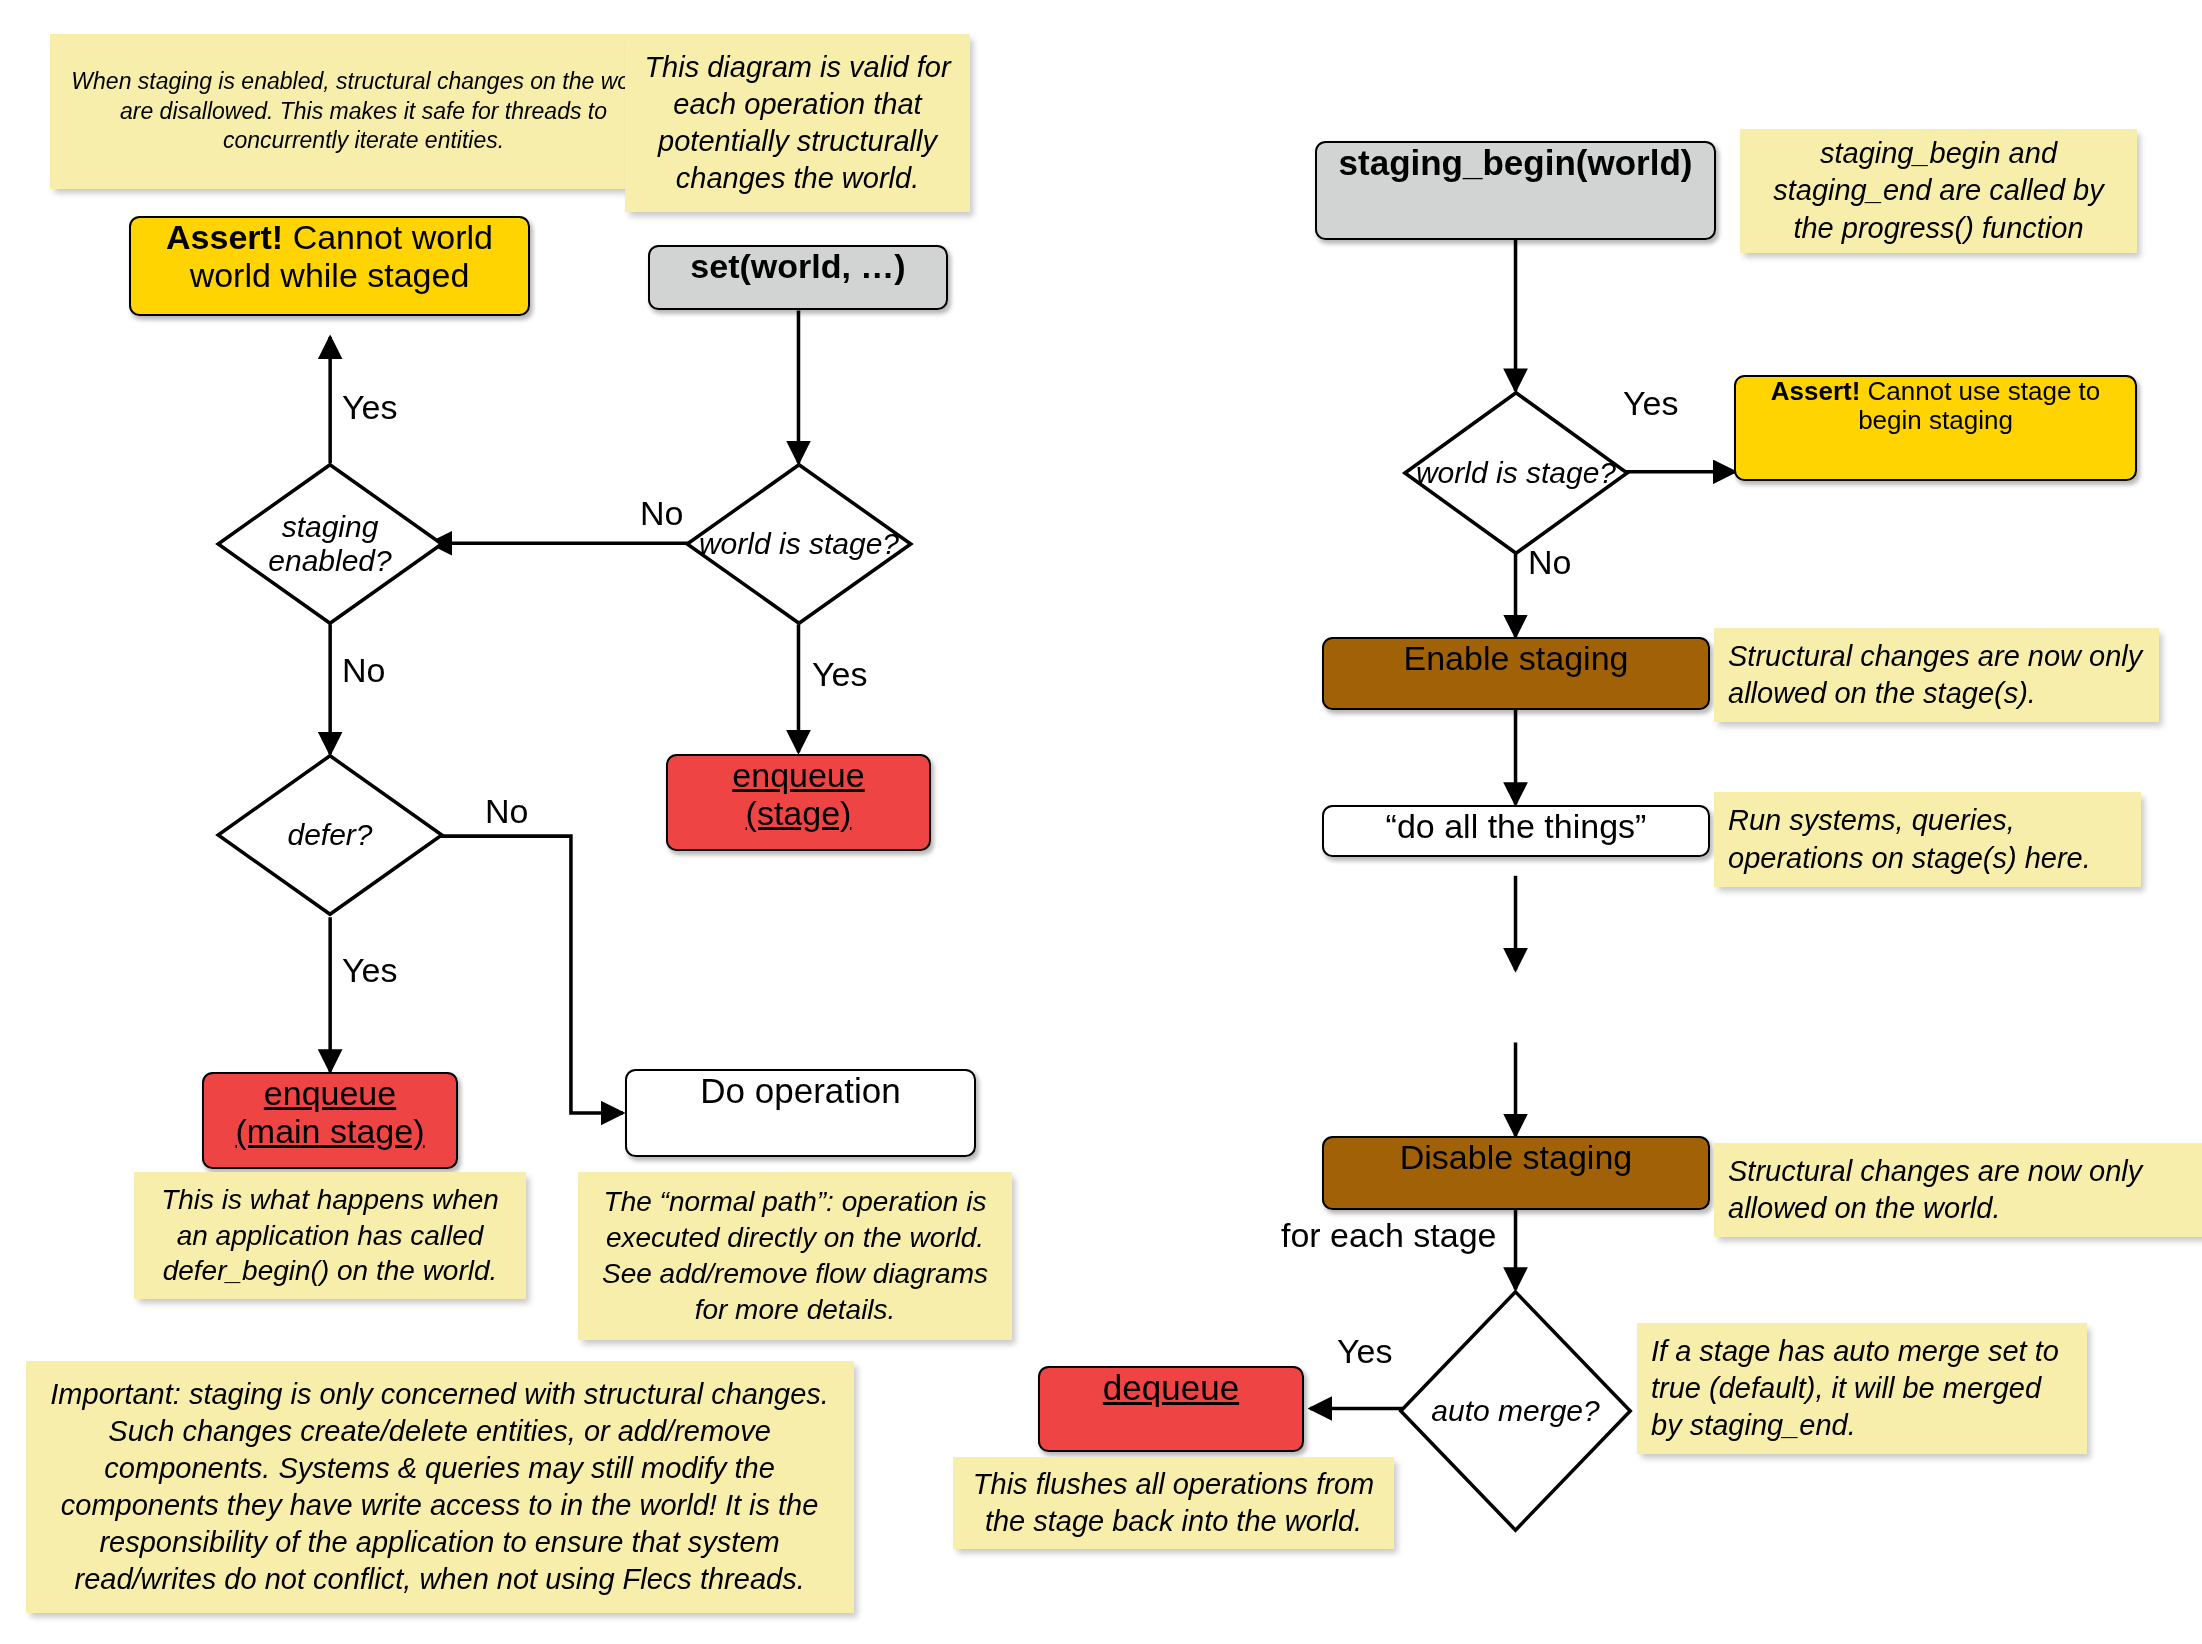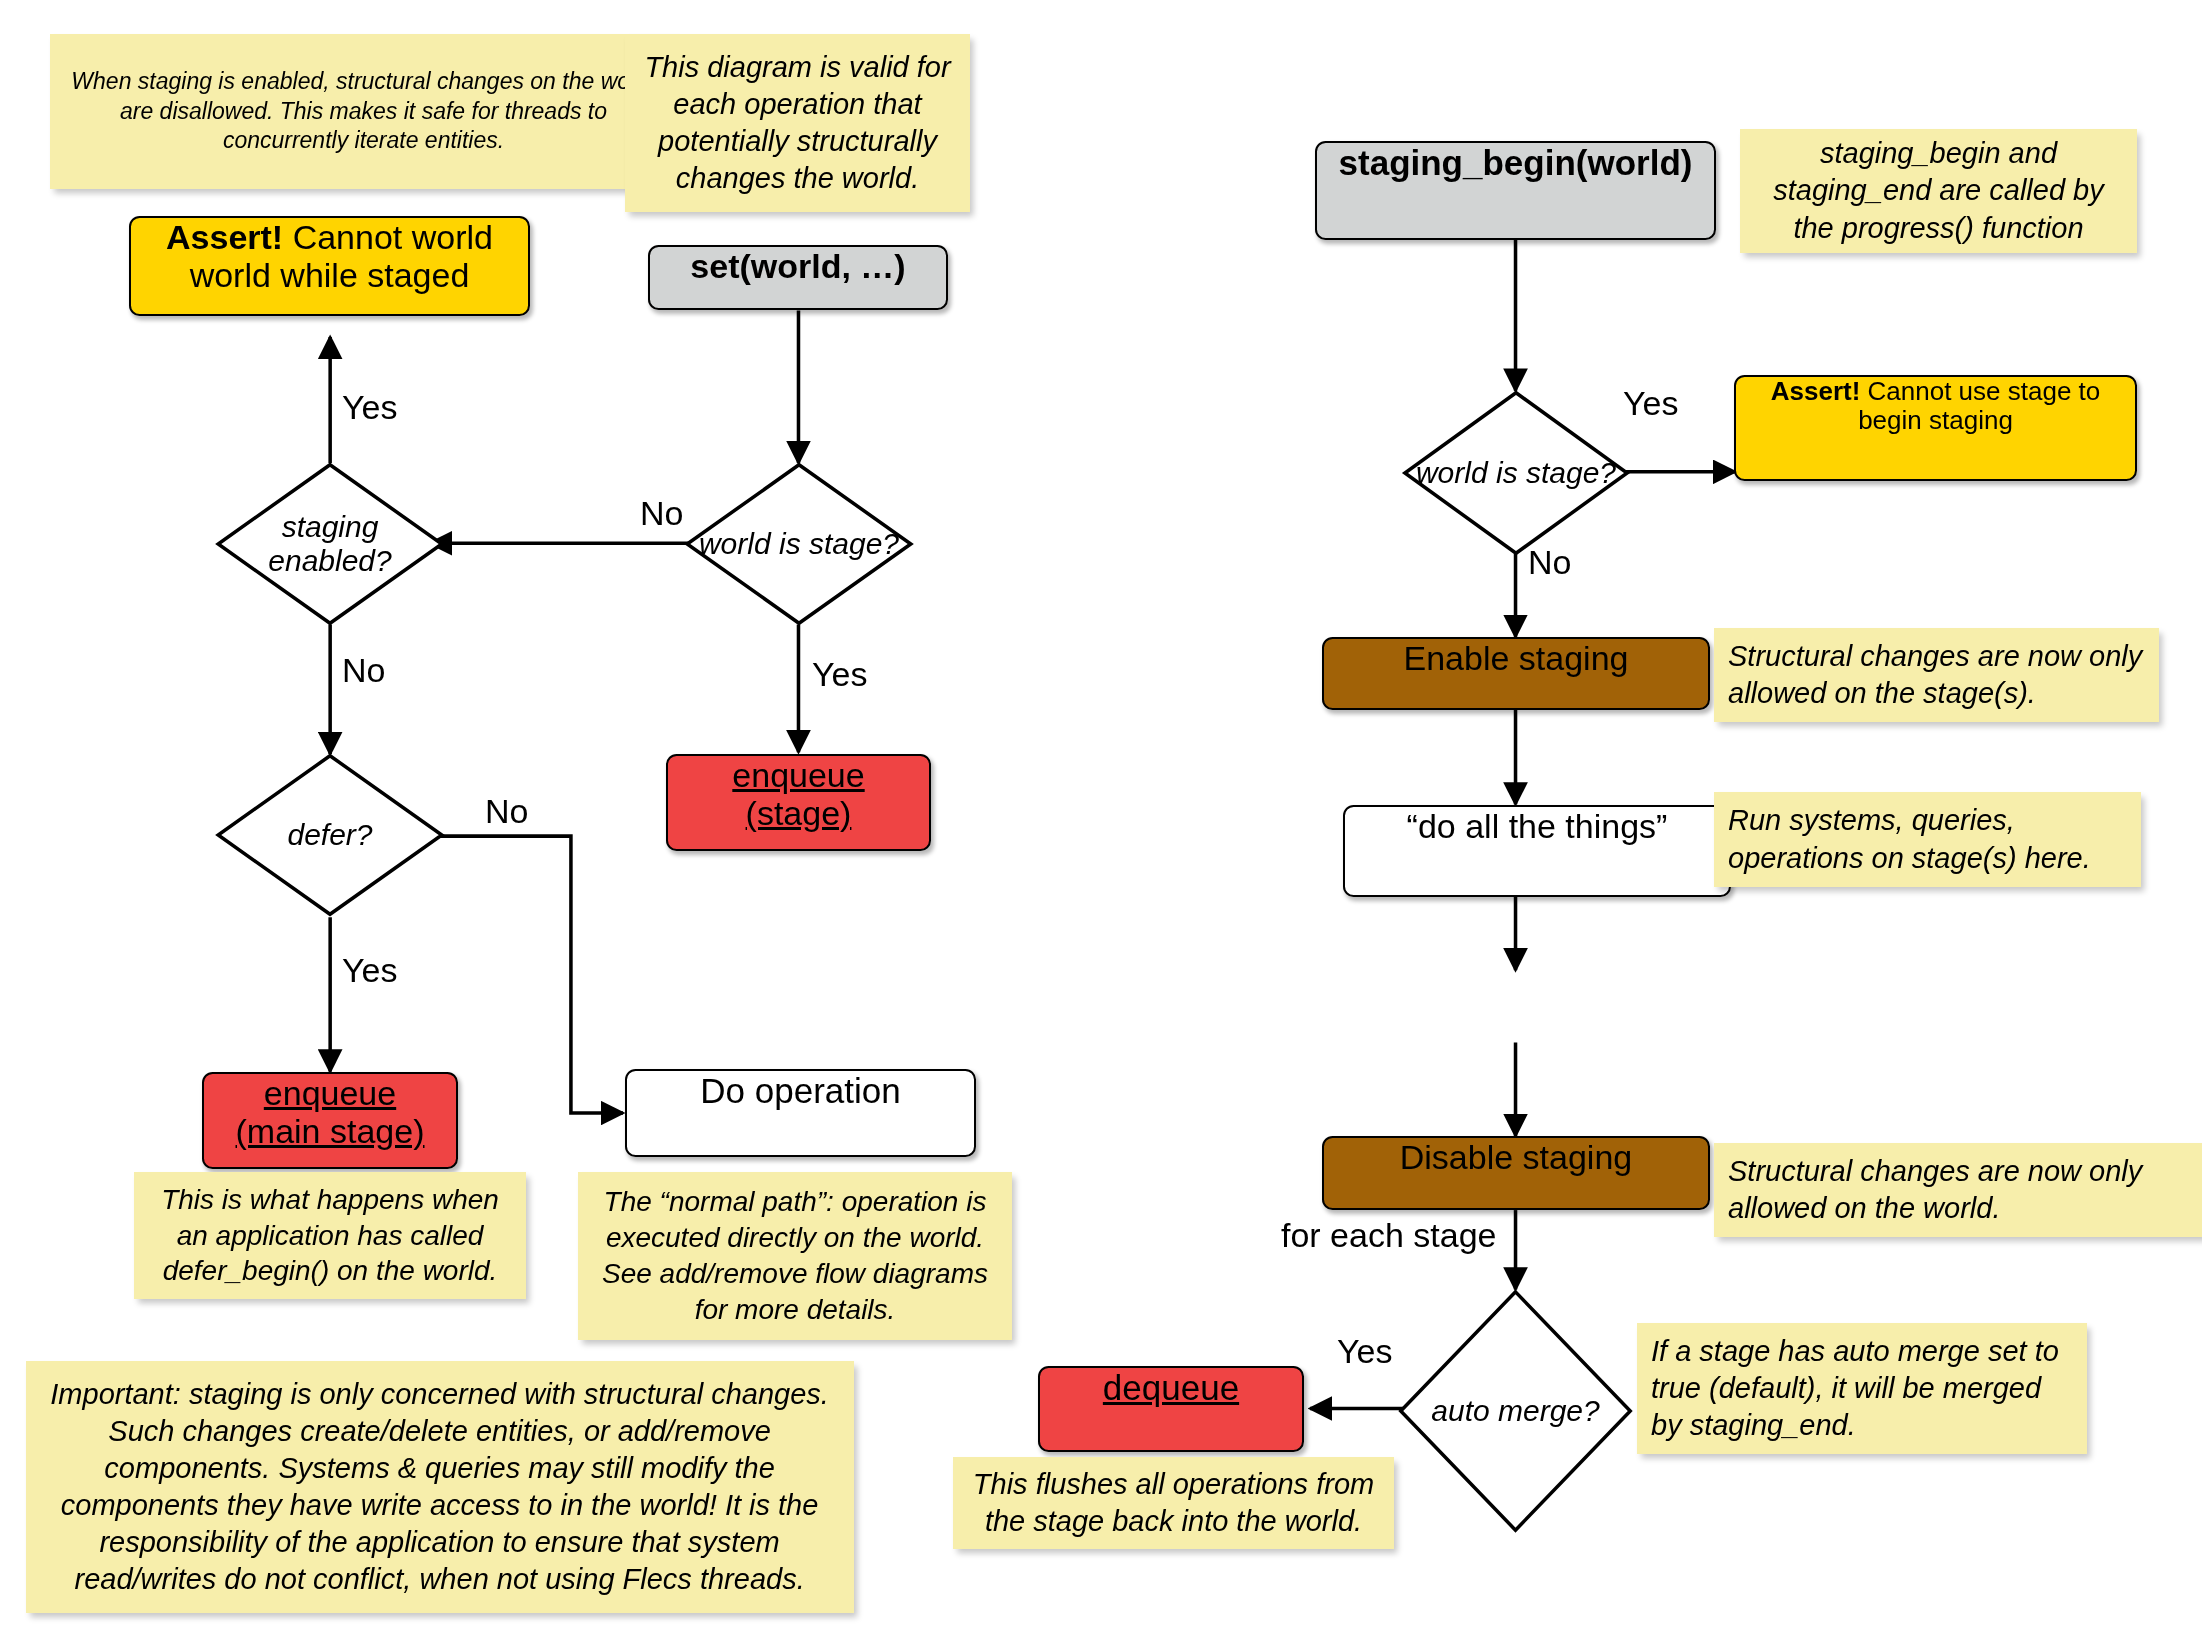--- a/index.html
+++ b/index.html
@@ -212,21 +212,21 @@
   <div class="node box box-slate" style="left:1322px;top:637px;width:388px;height:73px;">
     <span class="t f38">Enable staging</span>
   </div>
 
   <div class="node note left" style="left:1714px;top:628px;width:445px;height:94px;font-size:29px;">
     <span>
       <span>Structural changes are now only allowed on the </span><b>stage(s)</b><span>.</span>
     </span>
   </div>
 
-  <div class="node box box-white" style="left:1322px;top:805px;width:388px;height:92px;margin-left:21px;">
+  <div class="node box box-white" style="left:1322px;top:805px;width:388px;height:52px;">
     <span class="t f38">“do all the things”</span>
   </div>
 
   <div class="node note left" style="left:1714px;top:792px;width:427px;height:95px;font-size:29px;">
     <span>
       <span>Run systems, queries, operations </span><b>on stage(s)</b><span> here.</span>
     </span>
   </div>
 
 

